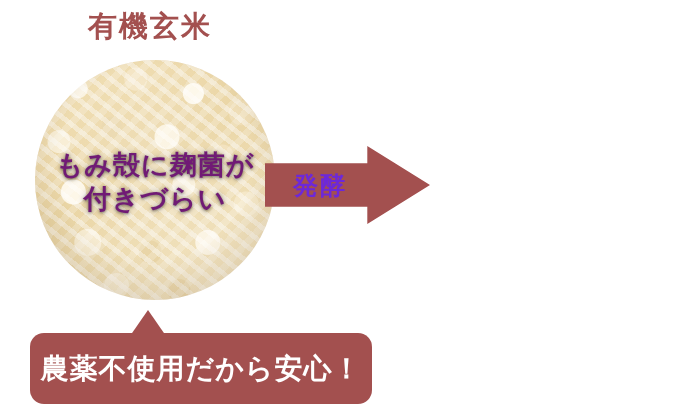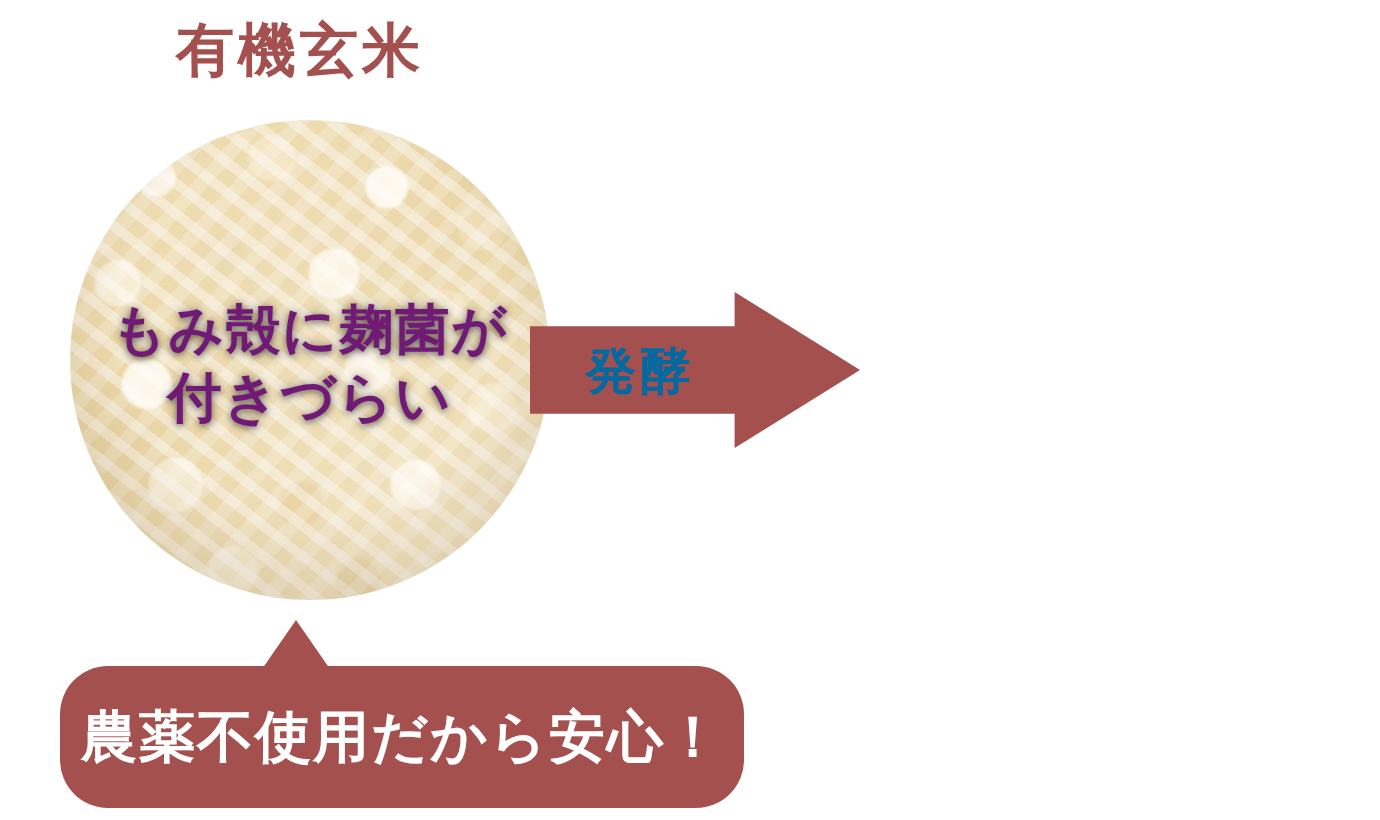--- a/index.html
+++ b/index.html
@@ -173,21 +173,21 @@
   }
   #arrow-label {
     position: absolute;
     left: 265px;
     top: 146px;
     width: 110px;
     height: 78px;
     display: flex;
     align-items: center;
     justify-content: center;
-    color: #0369a1;
+    color: #6d28d9;
     font-weight: bold;
     font-size: 25px;
     letter-spacing: 2px;
     z-index: 5;
   }
 
   
   #callout-tail {
     position: absolute;
     left: 130px;
@@ -198,21 +198,21 @@
     clip-path: polygon(50% 0%, 100% 100%, 0% 100%);
     z-index: 6;
   }
   #callout-bubble {
     position: absolute;
     left: 30px;
     top: 333px;
     width: 342px;
     height: 71px;
     background: #a3504f;
-    border-radius: 24px;
+    border-radius: 14px;
     display: flex;
     align-items: center;
     justify-content: center;
     z-index: 7;
   }
   #callout-text {
     color: #ffffff;
     font-weight: bold;
     font-size: 28px;
     letter-spacing: 1px;

